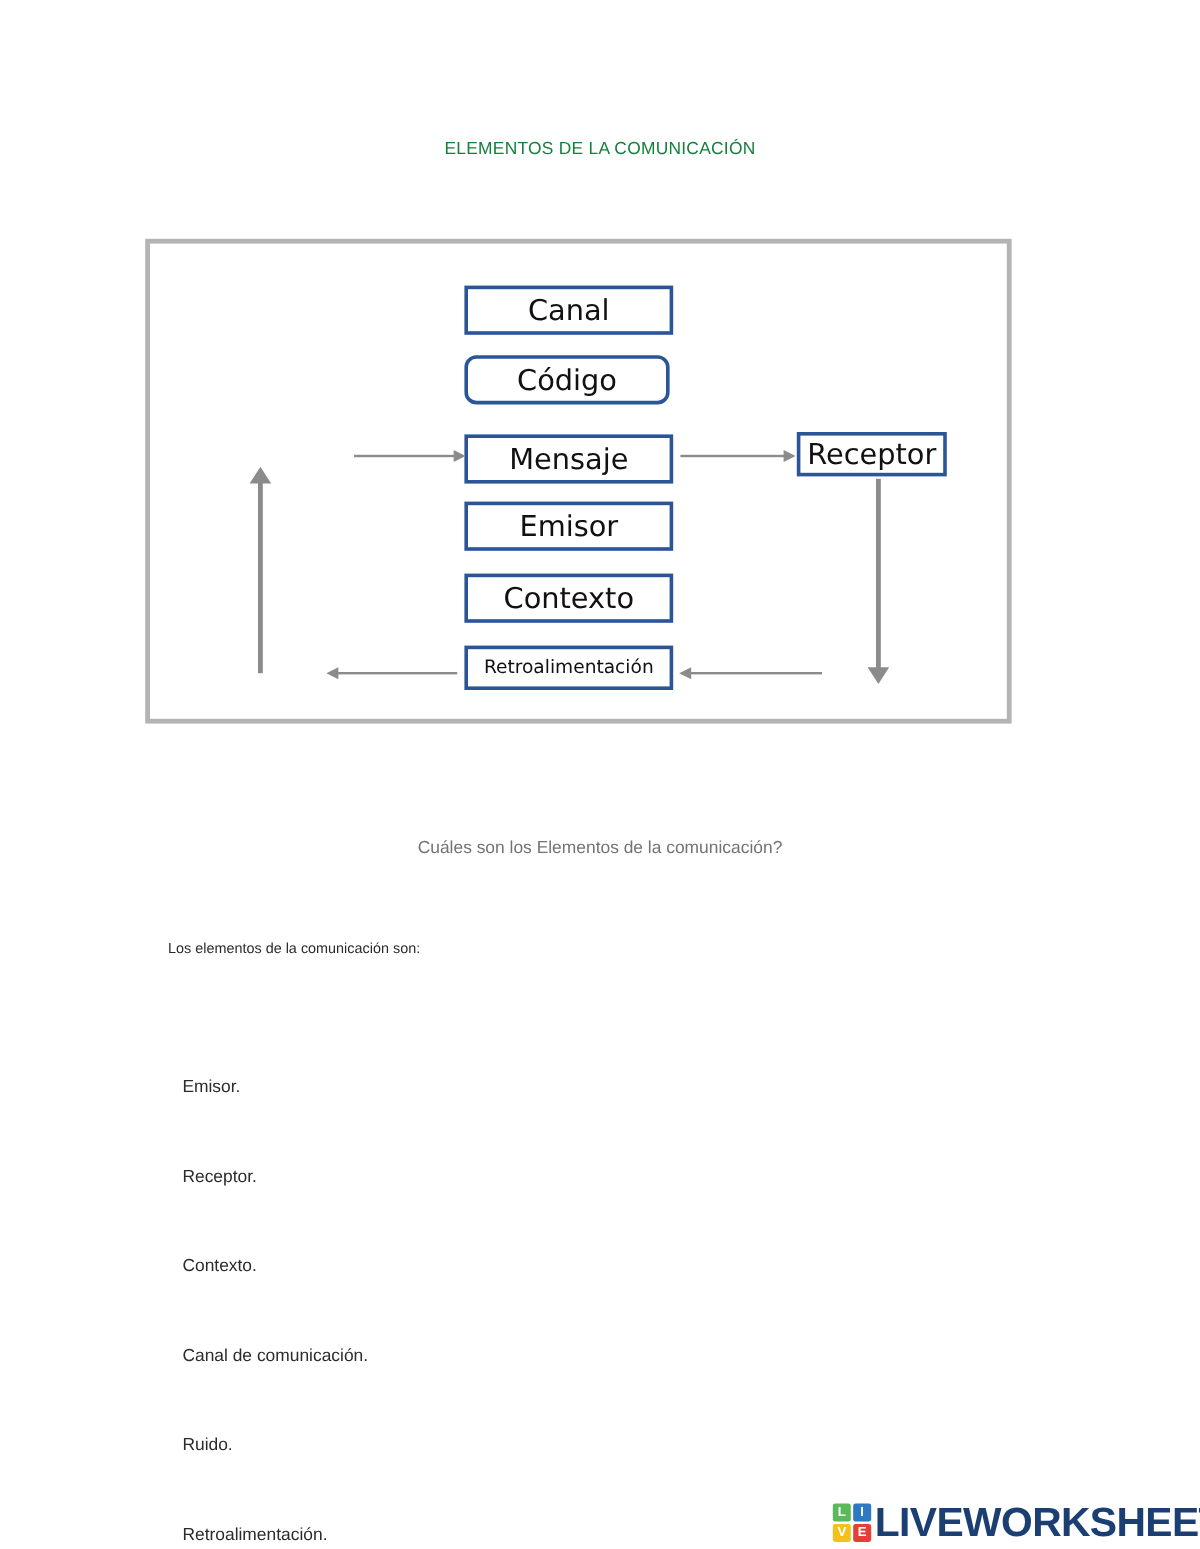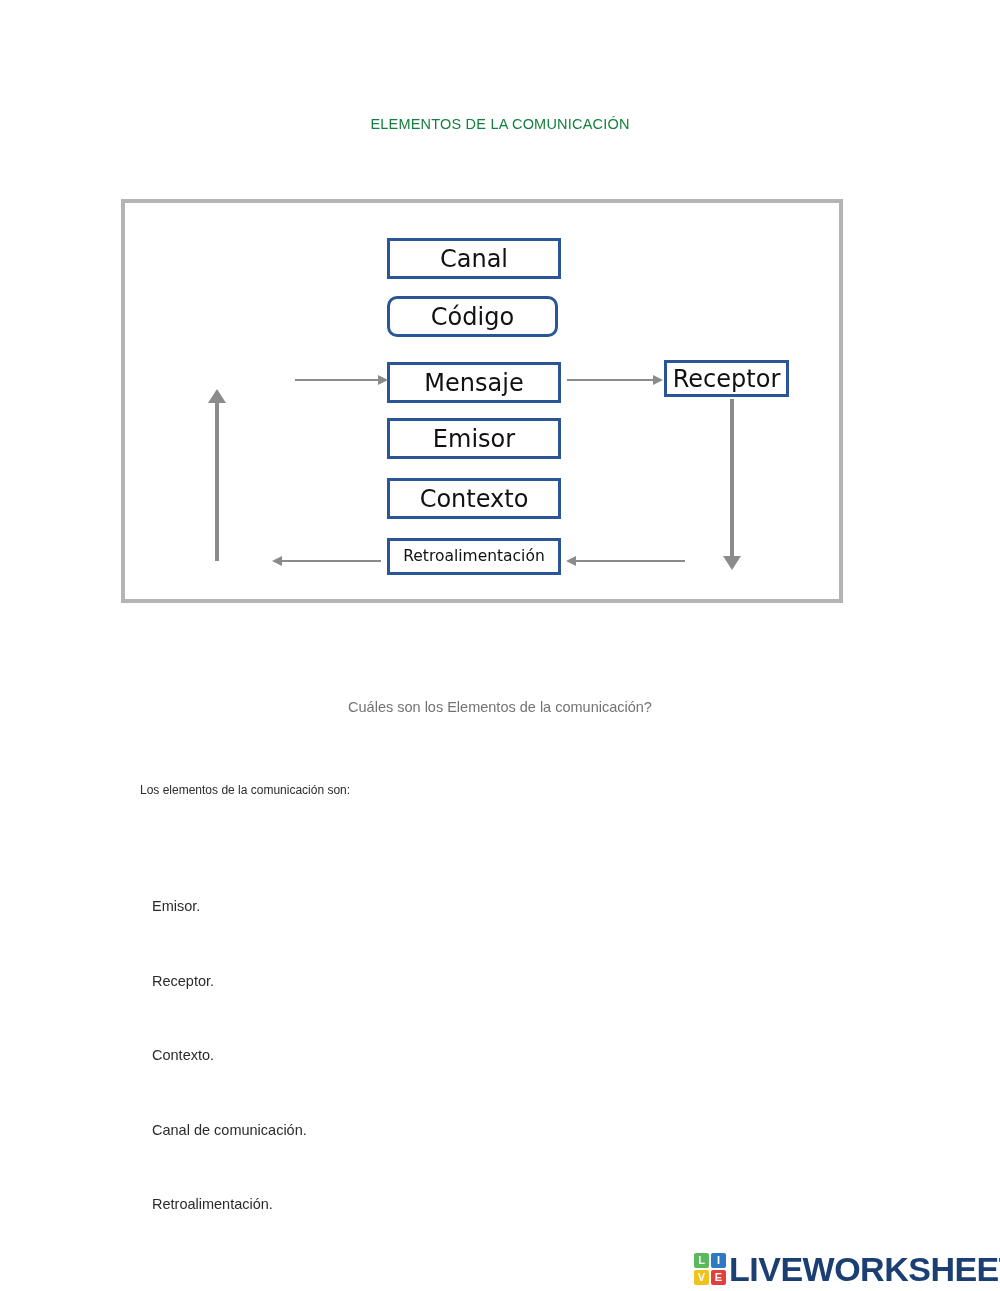--- a/index.html
+++ b/index.html
@@ -235,20 +235,21 @@
 
 <div class="question">Cuáles son los Elementos de la comunicación?</div>
 
 <div class="answer-lead">Los elementos de la comunicación son:</div>
 
 <ul class="answer-list">
   <li>Emisor.</li>
   <li>Receptor.</li>
   <li>Contexto.</li>
   <li>Canal de comunicación.</li>
+  <li>Ruido.</li>
   <li>Retroalimentación.</li>
 </ul>
 
 <div class="lw-logo">
   <div class="lw-tiles">
     <span class="lw-tile t-l">L</span>
     <span class="lw-tile t-i">I</span>
     <span class="lw-tile t-v">V</span>
     <span class="lw-tile t-e">E</span>
   </div>

